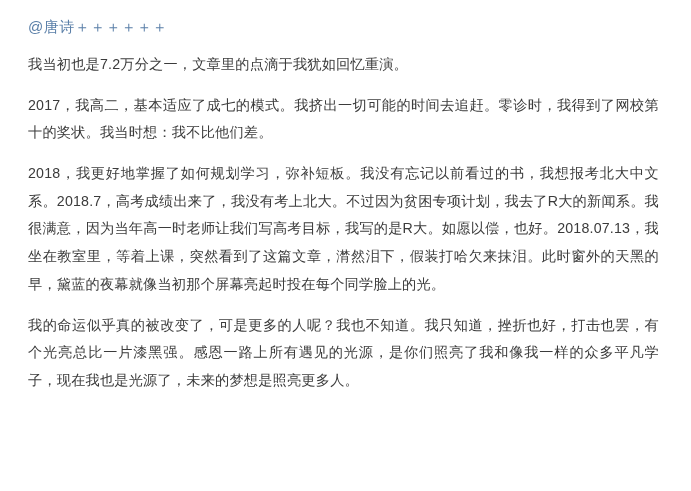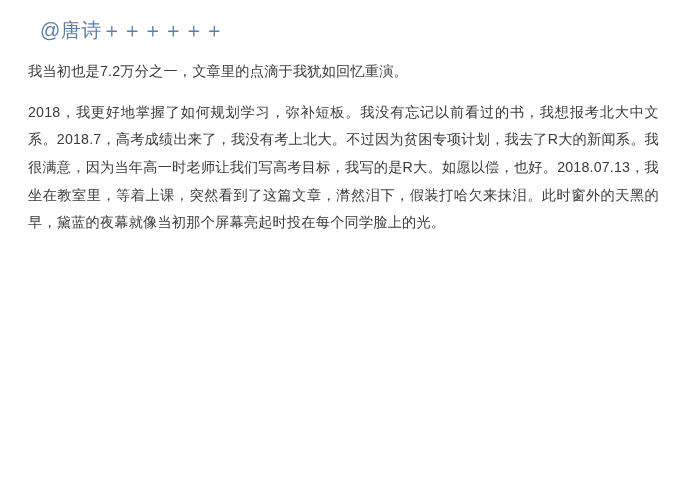--- a/index.html
+++ b/index.html
@@ -15,25 +15,25 @@
   }
   .page {
     width: 691px;
     height: 491px;
     background: #ffffff;
     box-sizing: border-box;
     padding: 16px 24px 0 28px;
     position: relative;
   }
   .author-line {
-    font-size: 20px;
+    font-size: 15px;
     color: #5a7fa8;
     letter-spacing: 0.5px;
     line-height: 1.4;
-    margin: 0 0 14px 12px;
+    margin: 0 0 14px 0;
     white-space: nowrap;
   }
   .article {
     display: block;
   }
   .para {
     font-size: 14.2px;
     color: #3b3b3b;
     line-height: 1.95;
     letter-spacing: 0.2px;
@@ -45,15 +45,17 @@
     margin-bottom: 0;
   }
 </style>
 </head>
 <body>
 
 <div class="page">
   <div class="author-line">@唐诗＋＋＋＋＋＋</div>
   <div class="article">
     <p class="para">我当初也是7.2万分之一，文章里的点滴于我犹如回忆重演。</p>
+    <p class="para">2017，我高二，基本适应了成七的模式。我挤出一切可能的时间去追赶。零诊时，我得到了网校第十的奖状。我当时想：我不比他们差。</p>
     <p class="para">2018，我更好地掌握了如何规划学习，弥补短板。我没有忘记以前看过的书，我想报考北大中文系。2018.7，高考成绩出来了，我没有考上北大。不过因为贫困专项计划，我去了R大的新闻系。我很满意，因为当年高一时老师让我们写高考目标，我写的是R大。如愿以偿，也好。2018.07.13，我坐在教室里，等着上课，突然看到了这篇文章，潸然泪下，假装打哈欠来抹泪。此时窗外的天黑的早，黛蓝的夜幕就像当初那个屏幕亮起时投在每个同学脸上的光。</p>
+    <p class="para">我的命运似乎真的被改变了，可是更多的人呢？我也不知道。我只知道，挫折也好，打击也罢，有个光亮总比一片漆黑强。感恩一路上所有遇见的光源，是你们照亮了我和像我一样的众多平凡学子，现在我也是光源了，未来的梦想是照亮更多人。</p>
   </div>
 </div>
 
 </body></html>

